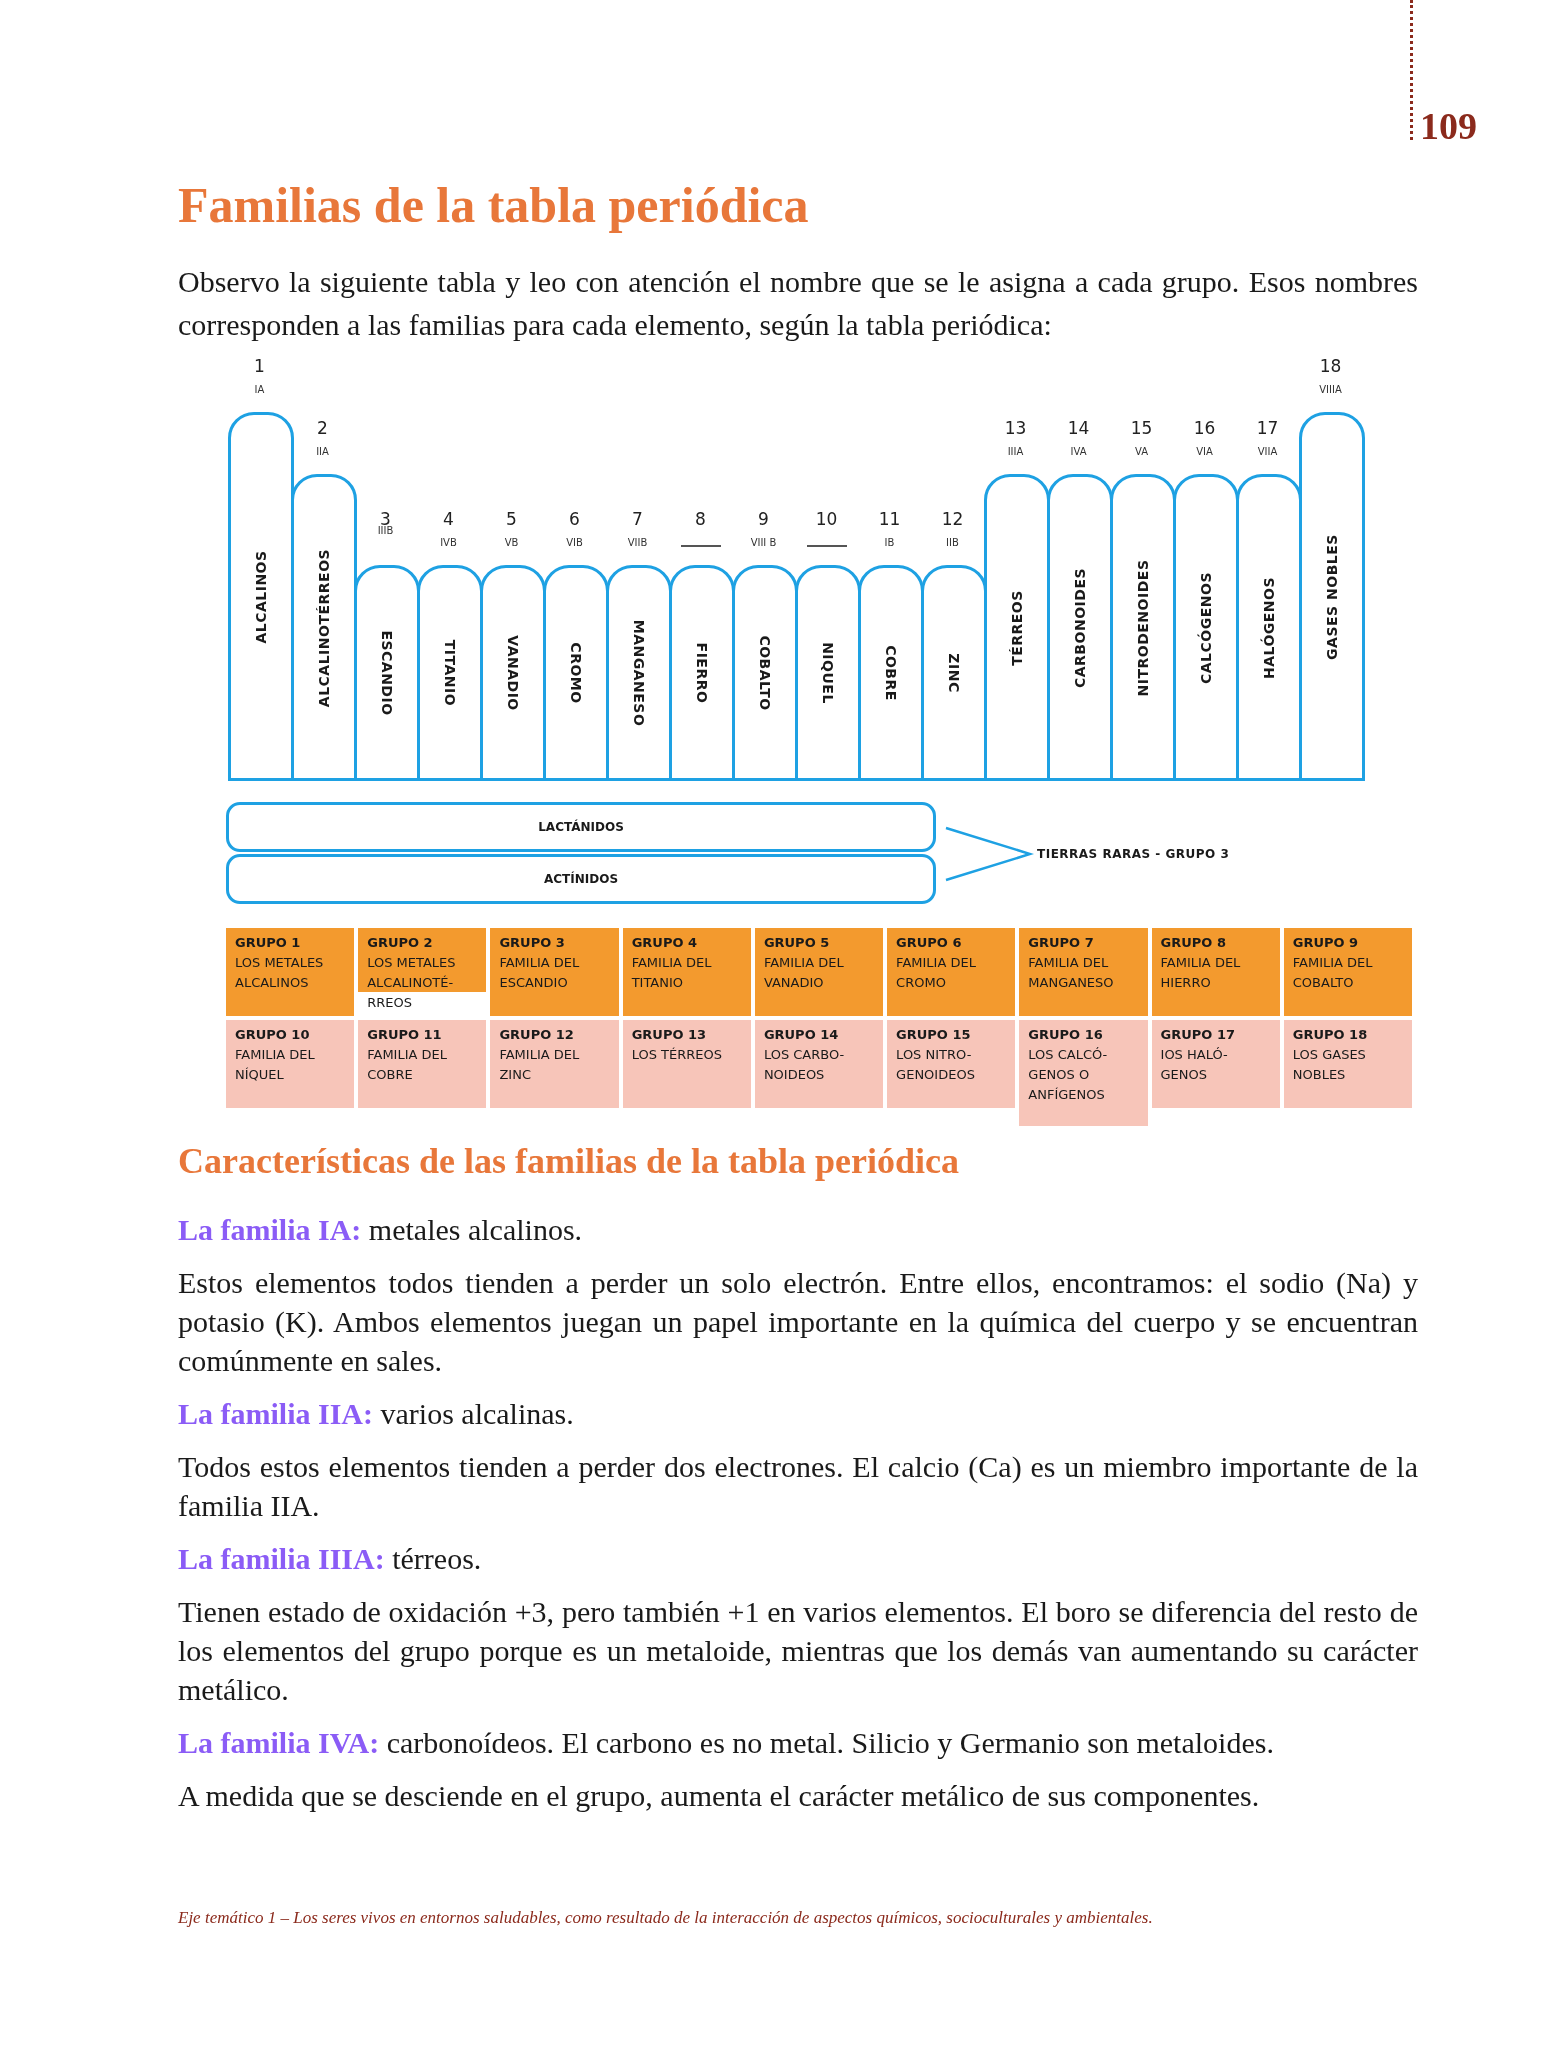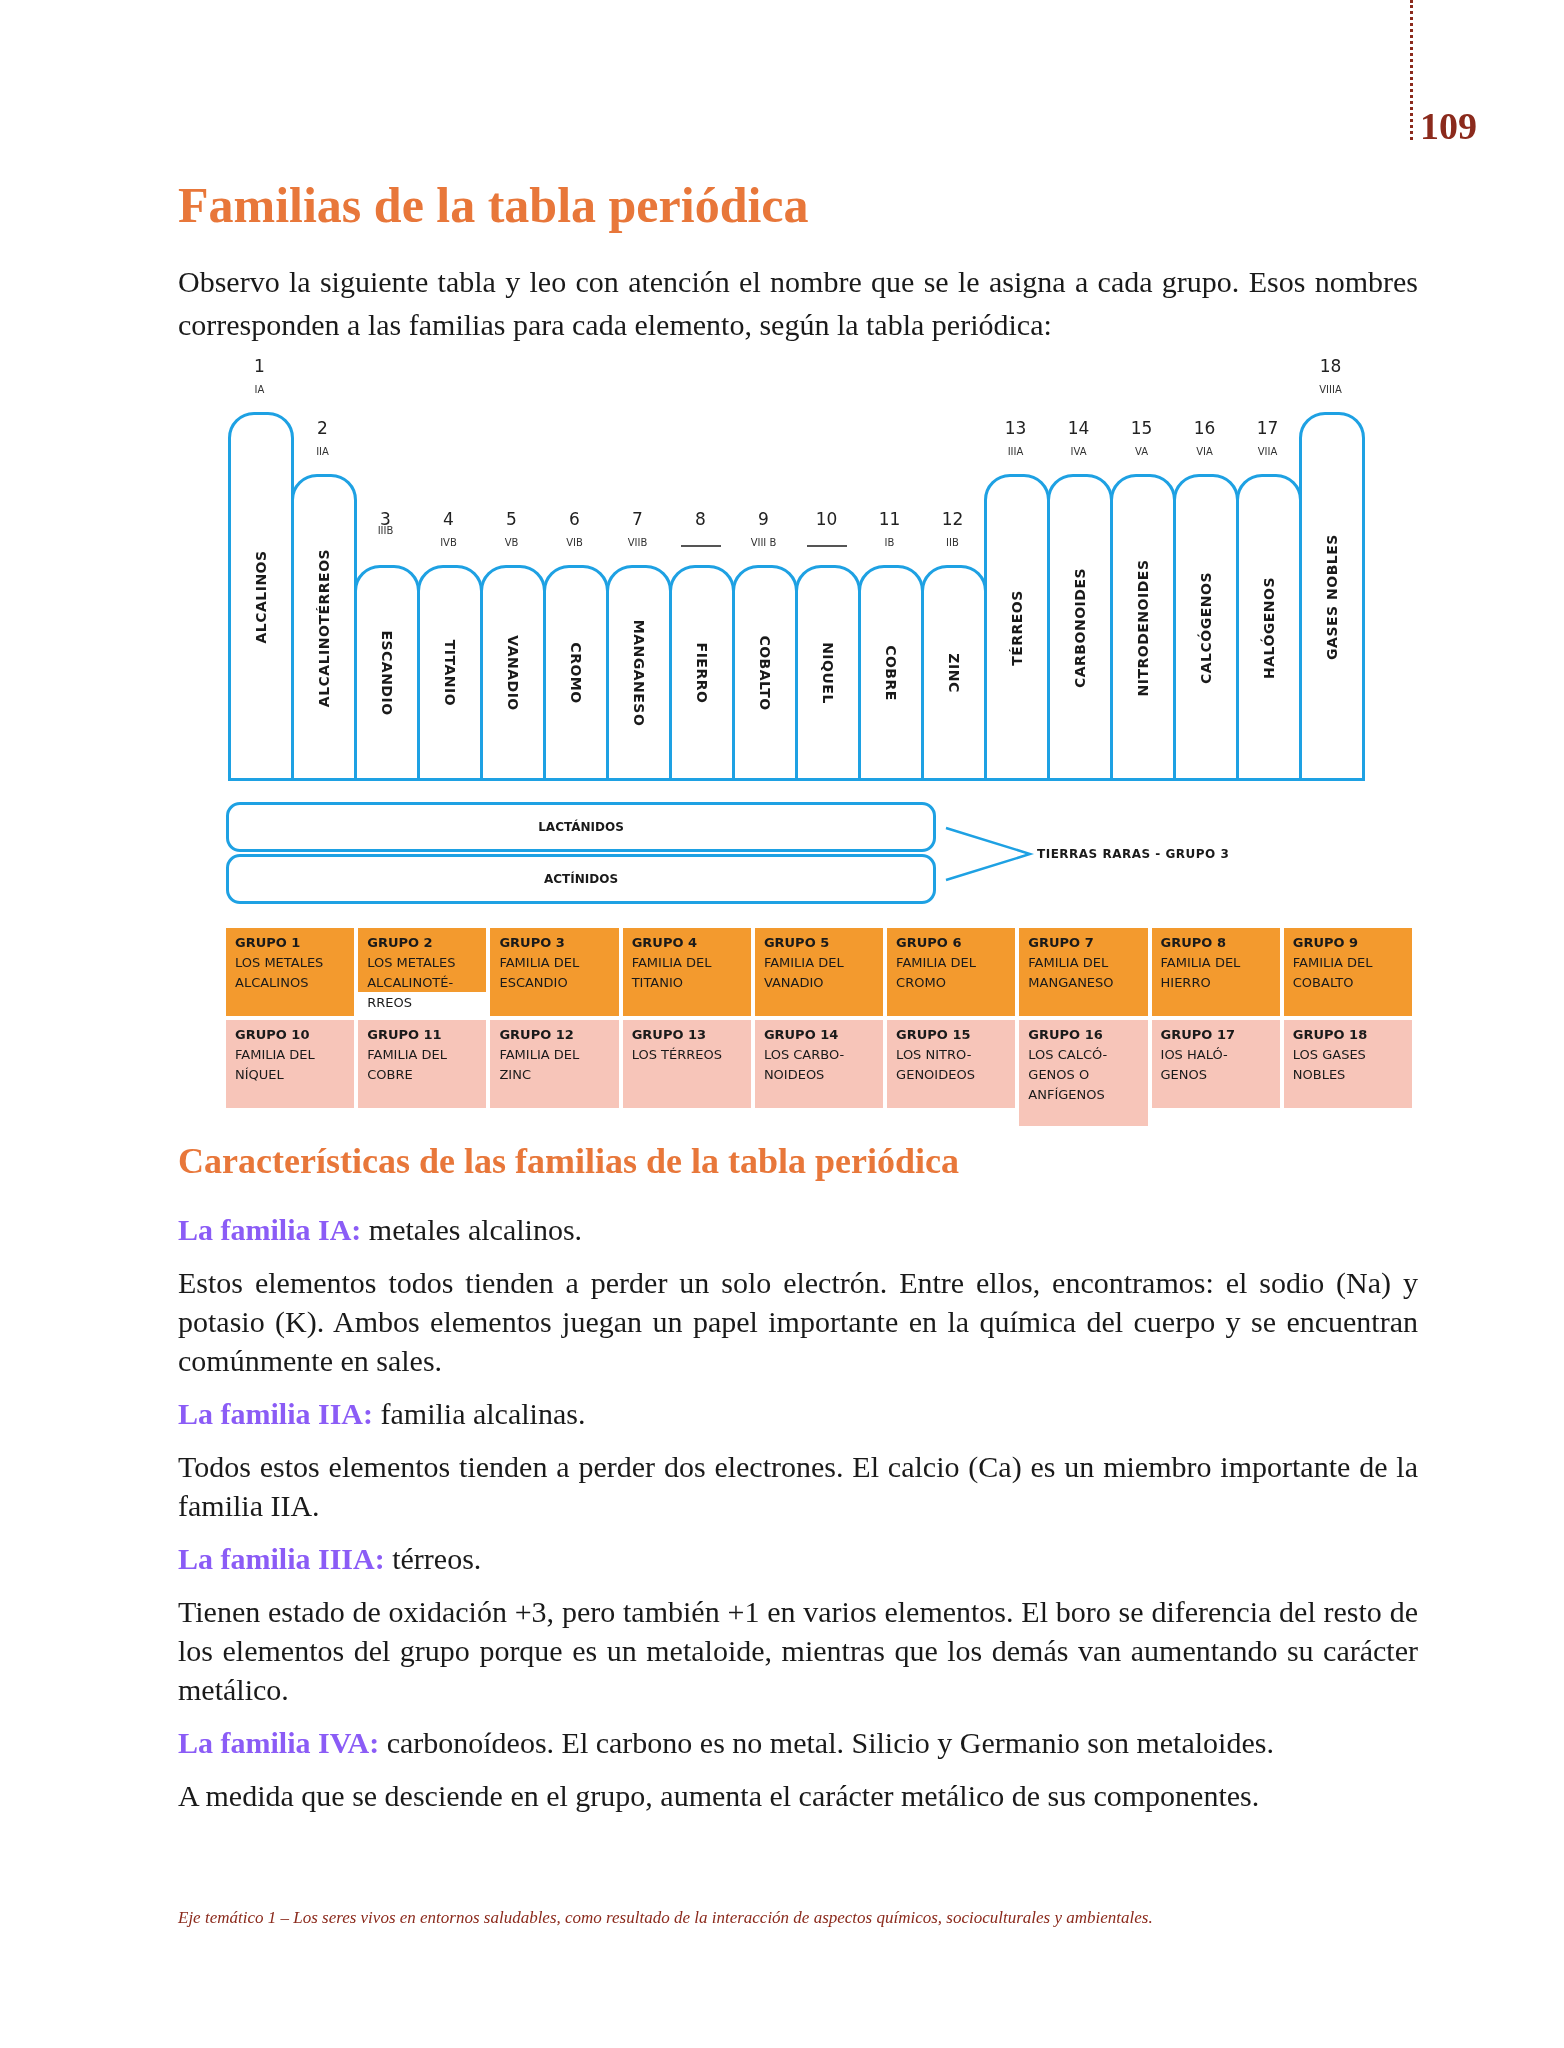--- a/index.html
+++ b/index.html
@@ -169,21 +169,21 @@
     <div class="cell p"><span class="t">GRUPO 15</span><span>LOS NITRO- GENOIDEOS</span></div>
     <div class="cell p" style="height: 106px;"><span class="t">GRUPO 16</span><span>LOS CALCÓ- GENOS O ANFÍGENOS</span></div>
     <div class="cell p"><span class="t">GRUPO 17</span><span>IOS HALÓ- GENOS</span></div>
     <div class="cell p"><span class="t">GRUPO 18</span><span>LOS GASES NOBLES</span></div>
   </div>
 
 <div class="h2">Características de las familias de la tabla periódica</div>
 <div class="body">
   <p><span class="fam">La familia IA:</span><span>  metales alcalinos.</span></p>
   <p>Estos elementos todos tienden a perder un solo electrón. Entre ellos, encontramos: el sodio (Na) y potasio (K). Ambos elementos juegan un papel importante en la química del cuerpo y se encuentran comúnmente en sales.</p>
-  <p><span class="fam">La familia IIA:</span><span> familia alcalinas.</span></p>
+  <p><span class="fam">La familia IIA:</span><span> varios alcalinas.</span></p>
   <p>Todos estos elementos tienden a perder dos electrones. El calcio (Ca) es un miembro importante de la familia IIA.</p>
   <p><span class="fam">La familia IIIA:</span><span> térreos.</span></p>
   <p> Tienen estado de oxidación +3, pero también +1 en varios elementos. El boro se diferencia del resto de los elementos del grupo porque es un metaloide, mientras que los demás van aumentando su carácter metálico.</p>
   <p><span class="fam">La familia IVA:</span><span> carbonoídeos. El carbono es no metal. Silicio y Germanio son metaloides.</span></p>
   <p>A medida que se desciende en el grupo, aumenta el carácter metálico de sus componentes.</p>
 </div>
 
 <div class="footer">Eje temático 1 – Los seres vivos en entornos saludables, como resultado de la interacción de aspectos químicos, socioculturales y ambientales.</div>
 
 </body></html>

